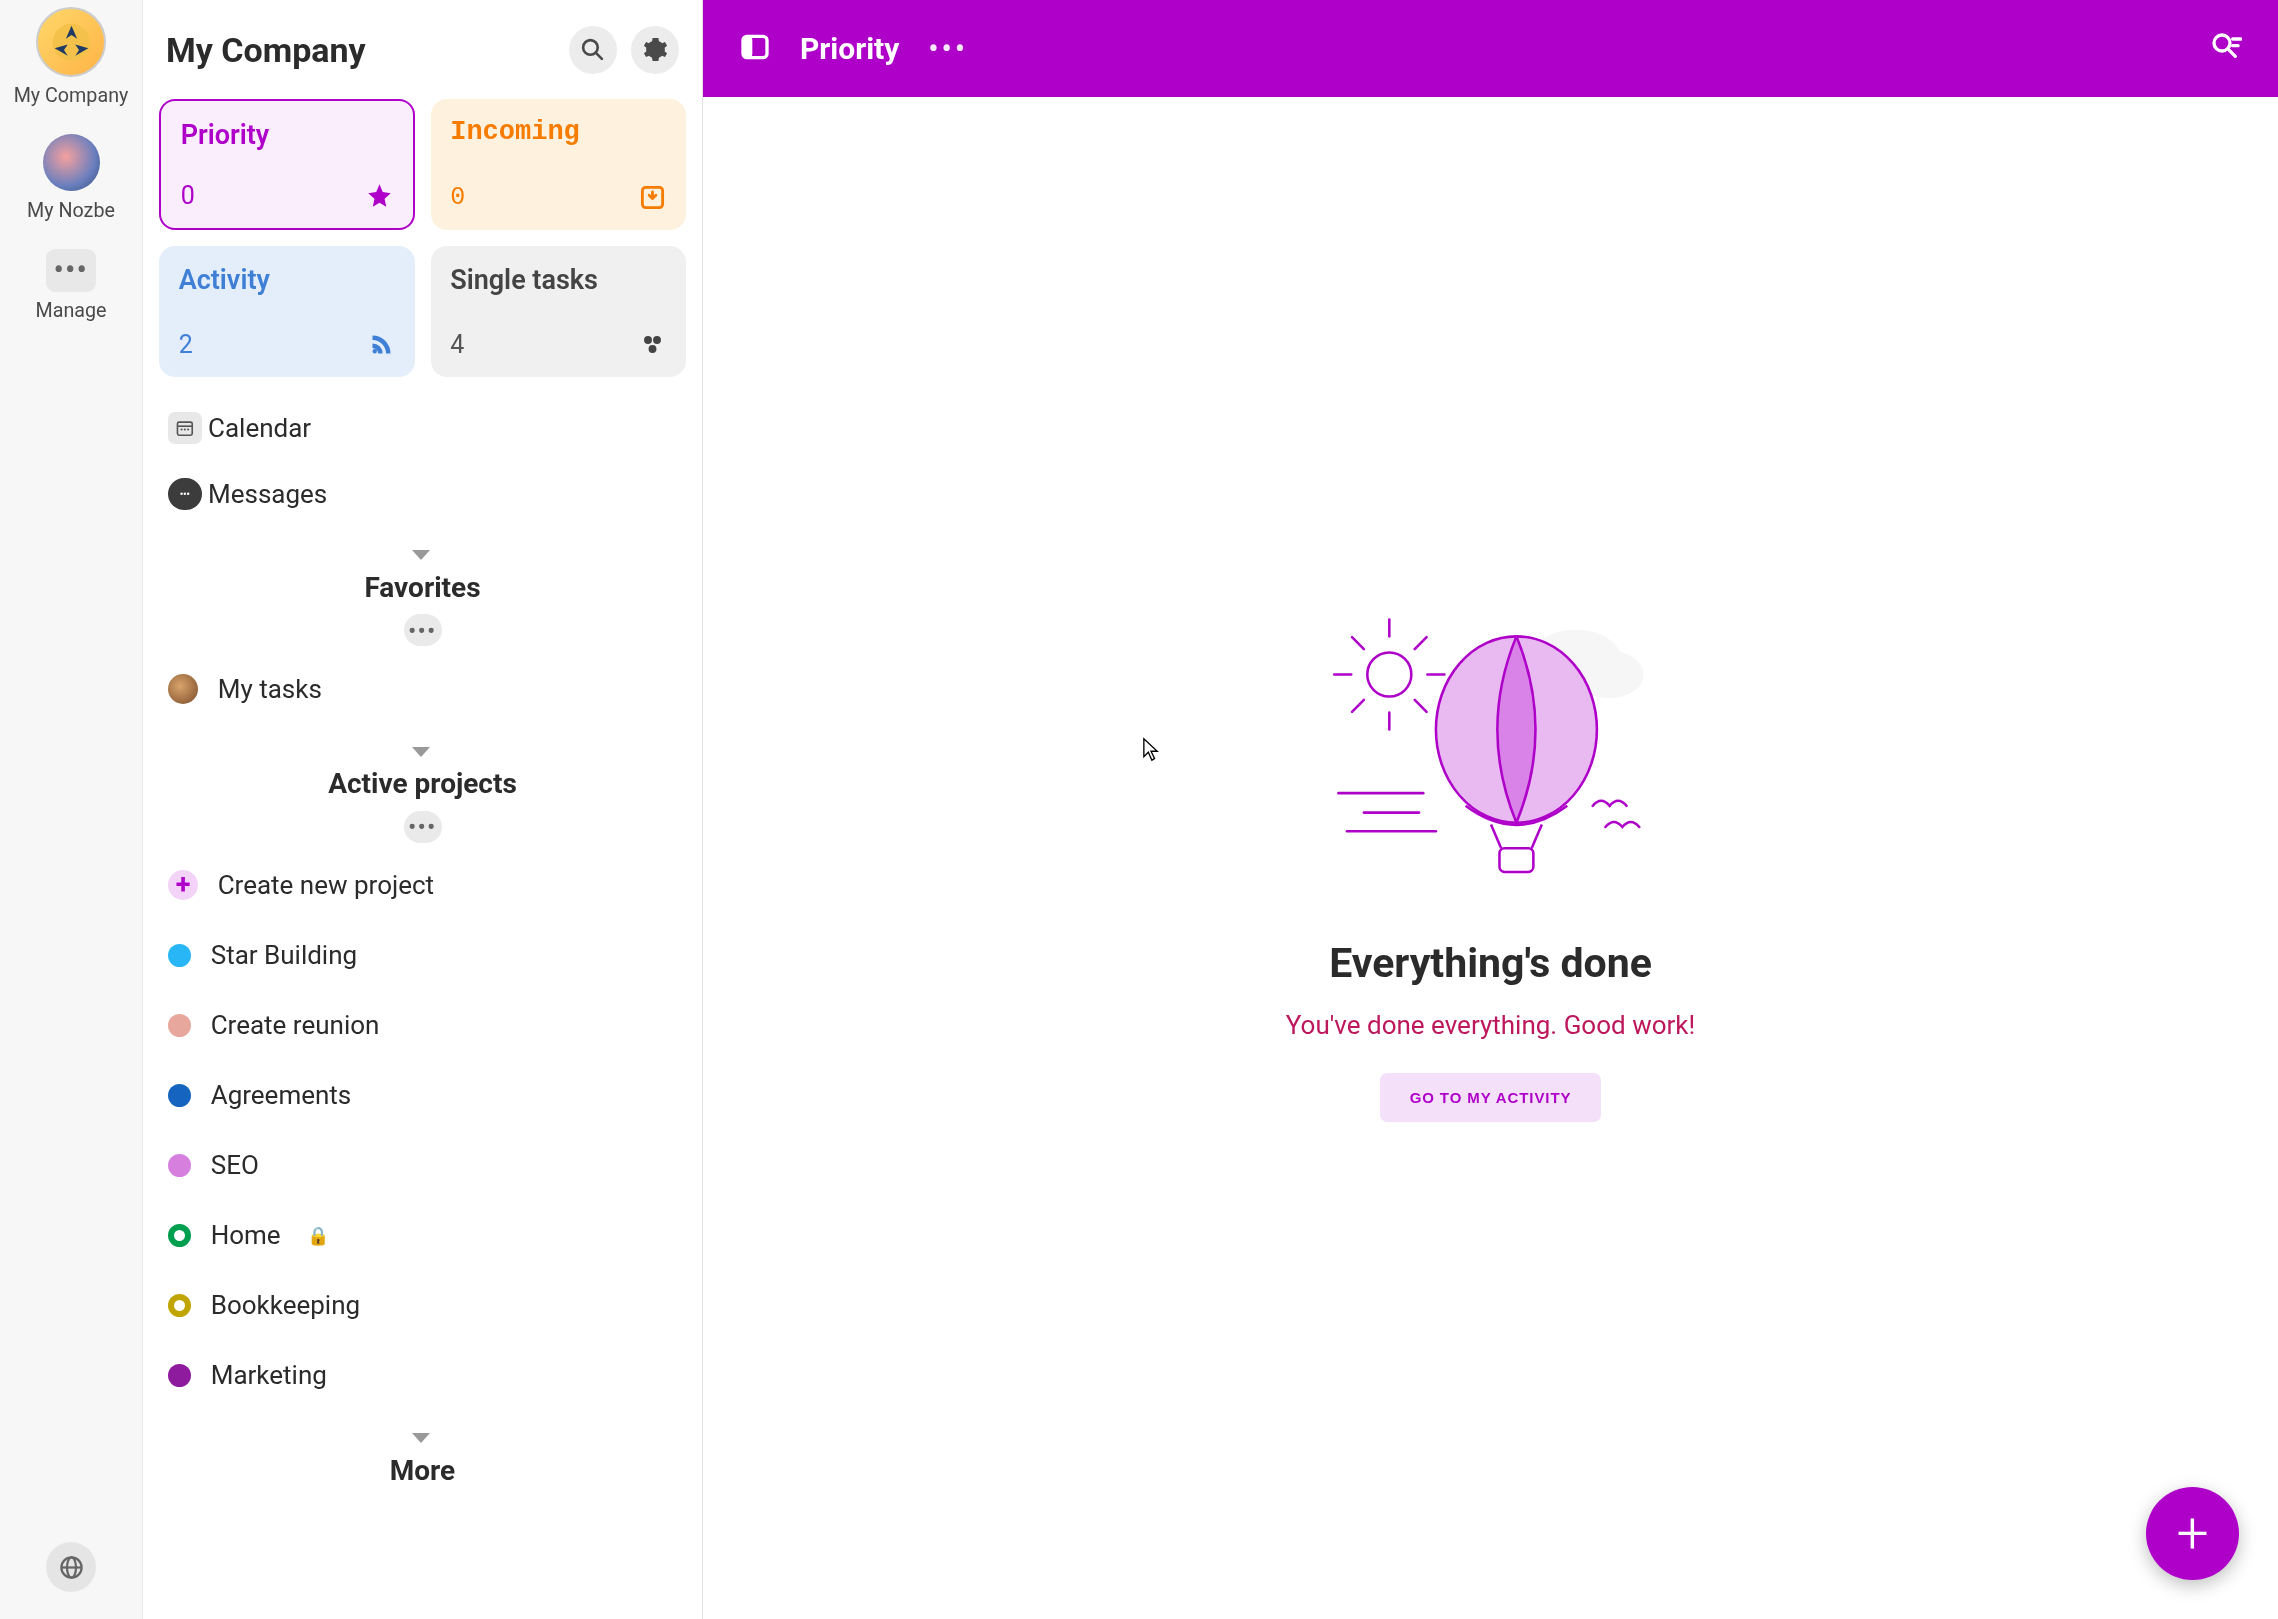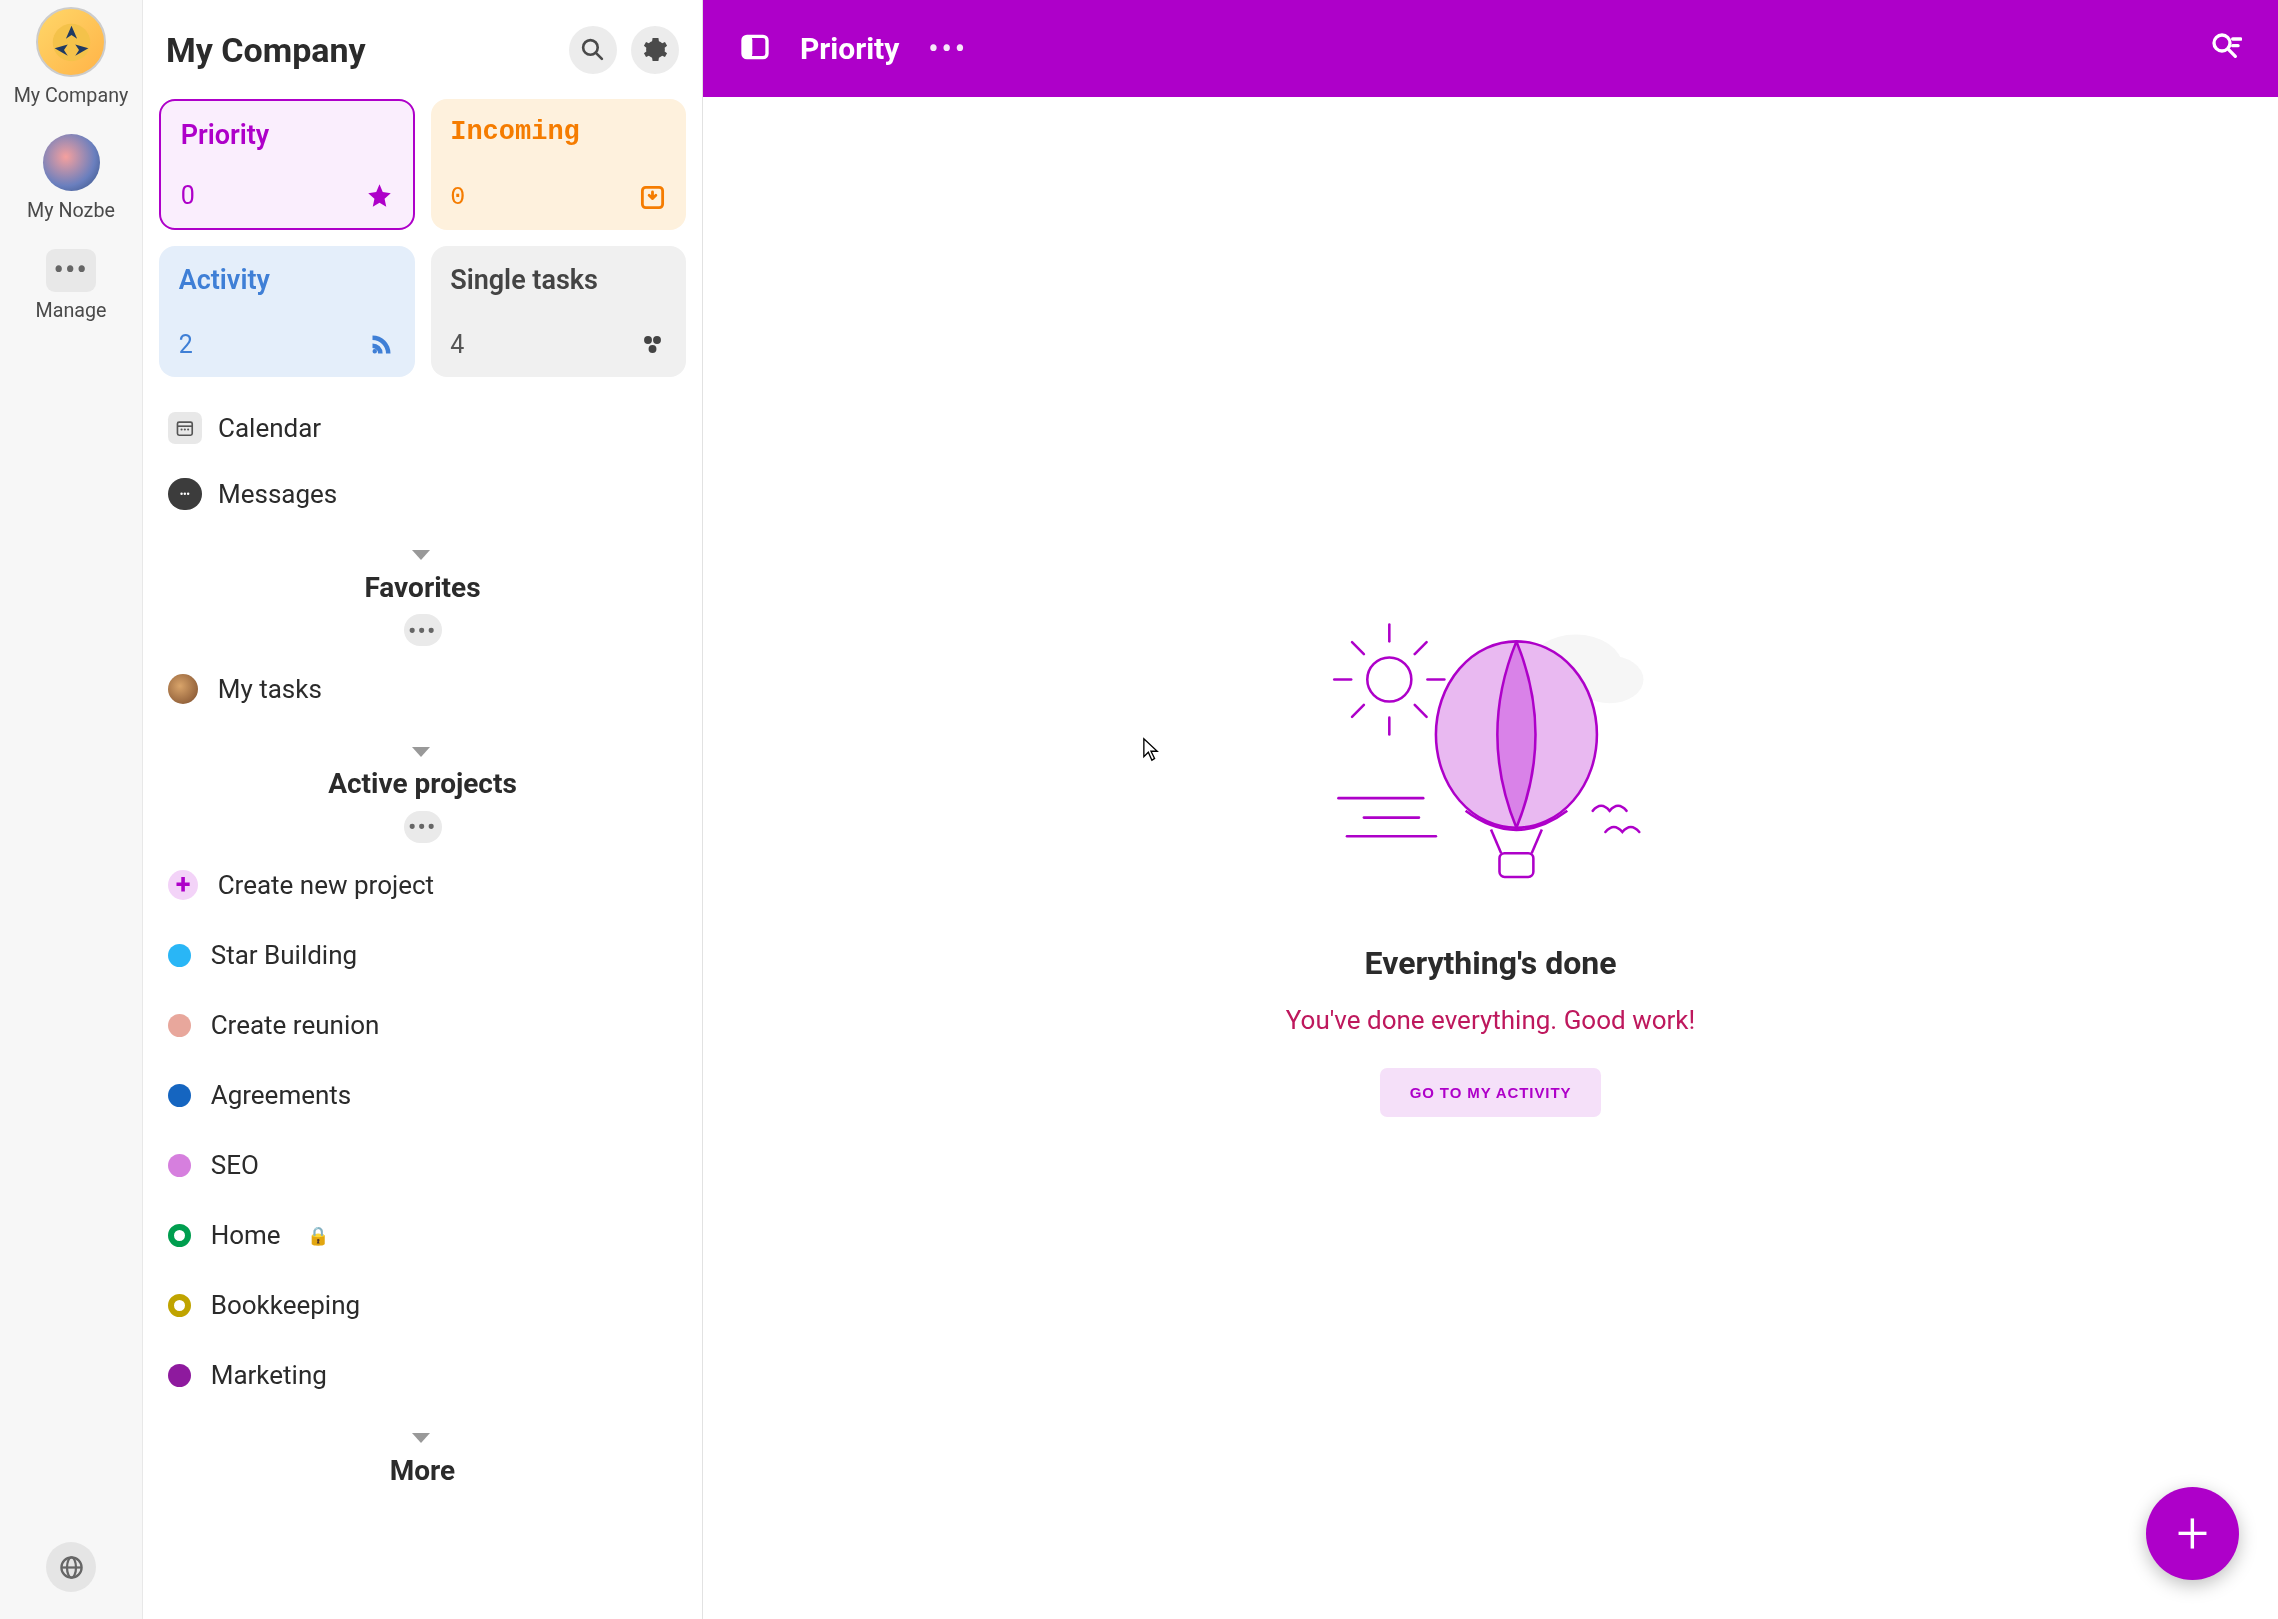--- a/index.html
+++ b/index.html
@@ -114,21 +114,21 @@
   .tile.incoming { background:var(--orange-light);font-family:Liberation Mono, monospace; }
   .tile.incoming .tile-title, .tile.incoming .tile-footer { color:var(--orange); }
   .tile.activity { background:#E4EEFA; }
   .tile.activity .tile-title, .tile.activity .tile-footer { color:#3F7FD6; }
   .tile.single { background:#F0F0F0; }
   .tile.single .tile-title { color:#444; }
   .tile.single .tile-footer { color:#555; }
   .tile-icon { width:27px;height:27px; }
 
   .nav-row {
-    display:flex; align-items:center; gap:16px;
+    display:flex; align-items:center; gap:6px;
     height:66px; padding:0 9px;
     font-size:26px;
     cursor:pointer;
     border-radius:9px;
     text-align:right;
   }
   .nav-icon {
     width:34px;height:32px;border-radius:7.2px;
     display:flex;align-items:center;justify-content:center;
     background:#E8E8E8; flex-shrink:0;
@@ -199,21 +199,21 @@
   .topbar-icon svg { width:32px;height:32px;fill:#fff; }
   .topbar-dots { font-size:27px; letter-spacing:3.6px; font-weight:bold; opacity:0.9; }
 
   .main-content {
     flex:1;
     display:flex; flex-direction:column; align-items:center; justify-content:center;
     gap:23px;
     position:relative;
   }
   .empty-illustration { width:340px; height:322px; }
-  .empty-title { font-size:32px; font-weight:700; color:#2B2B2B; }
+  .empty-title { font-size:41px; font-weight:700; color:#2B2B2B; }
   .empty-sub { font-size:26px; color:#be185d; }
   .activity-btn {
     margin-top:10.7px;
     background:var(--purple-light);
     color:var(--purple);
     font-size:15px; font-weight:700; letter-spacing:0.9px;
     padding:16px 30px;
     border:none; border-radius:7.2px;
     cursor:pointer;
   }

